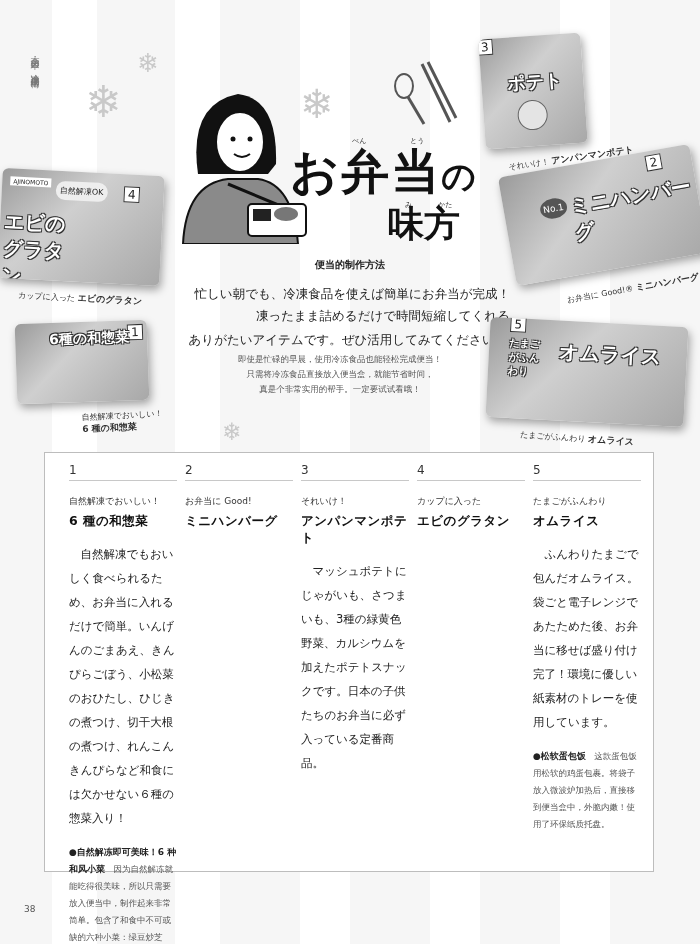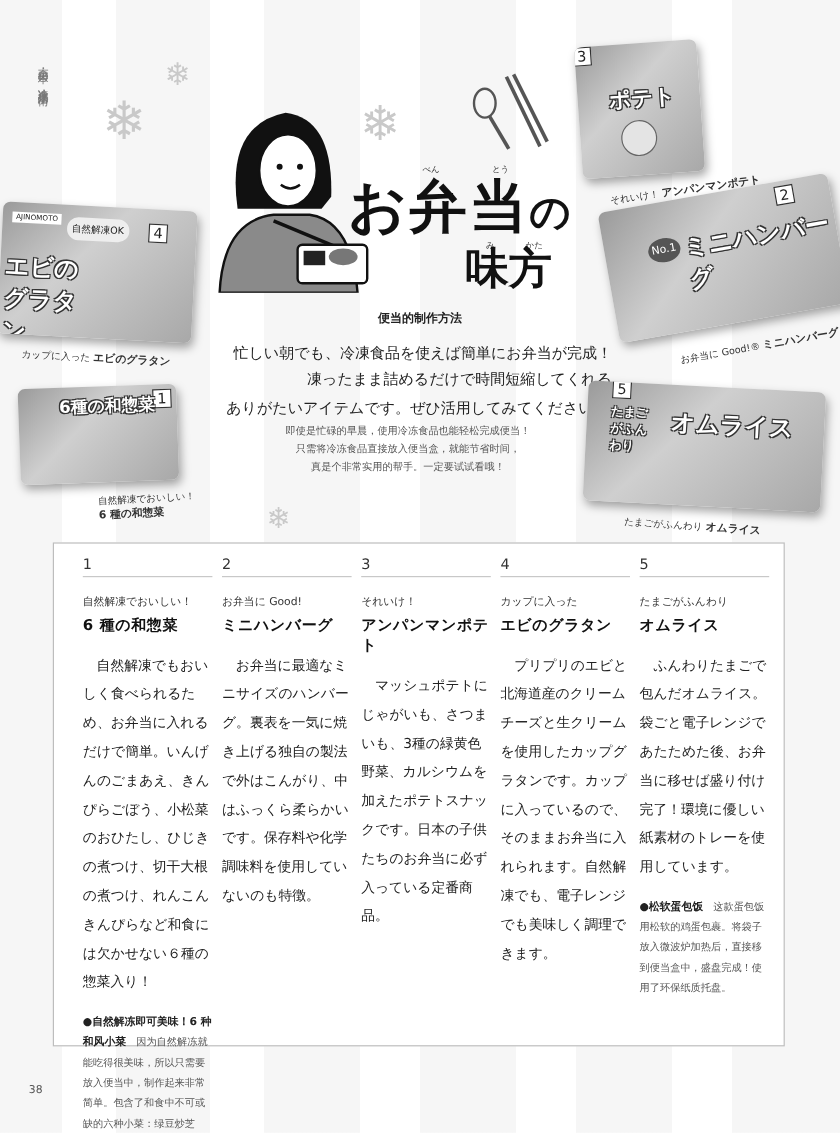--- a/index.html
+++ b/index.html
@@ -159,36 +159,34 @@
     <div class="num">1</div>
     <div class="sub">自然解凍でおいしい！</div>
     <div class="name">6 種の和惣菜</div>
     <div class="body-ja">自然解凍でもおいしく食べられるため、お弁当に入れるだけで簡単。いんげんのごまあえ、きんぴらごぼう、小松菜のおひたし、ひじきの煮つけ、切干大根の煮つけ、れんこんきんぴらなど和食には欠かせない６種の惣菜入り！</div>
     <div class="body-zh"><b>●自然解冻即可美味！6 种和风小菜</b>　<span>因为自然解冻就能吃得很美味，所以只需要放入便当中，制作起来非常简单。包含了和食中不可或缺的六种小菜：绿豆炒芝麻、牛蒡炒菜、菠菜拌菜、海带炖煮、干萝卜炖煮、莲藕炒菜等！</span></div>
   </div>
   <div class="col" style="left:140px;">
     <div class="num">2</div>
     <div class="sub">お弁当に Good!</div>
     <div class="name">ミニハンバーグ</div>
-    <div class="body-ja">お弁当に最適なミニサイズのハンバーグ。裏表を一気に焼き上げる独自の製法で外はこんがり、中はふっくら柔らかいです。保存料や化学調味料を使用していないのも特徴。</div>
   </div>
   <div class="col" style="left:256px;">
     <div class="num">3</div>
     <div class="sub">それいけ！</div>
     <div class="name">アンパンマンポテト</div>
     <div class="body-ja">マッシュポテトにじゃがいも、さつまいも、3種の緑黄色野菜、カルシウムを加えたポテトスナックです。日本の子供たちのお弁当に必ず入っている定番商品。</div>
   </div>
   <div class="col" style="left:372px;">
     <div class="num">4</div>
     <div class="sub">カップに入った</div>
     <div class="name">エビのグラタン</div>
-    <div class="body-ja">プリプリのエビと北海道産のクリームチーズと生クリームを使用したカップグラタンです。カップに入っているので、そのままお弁当に入れられます。自然解凍でも、電子レンジでも美味しく調理できます。</div>
   </div>
   <div class="col" style="left:488px;">
     <div class="num">5</div>
     <div class="sub">たまごがふんわり</div>
     <div class="name">オムライス</div>
     <div class="body-ja">ふんわりたまごで包んだオムライス。袋ごと電子レンジであたためた後、お弁当に移せば盛り付け完了！環境に優しい紙素材のトレーを使用しています。</div>
-    <div class="body-zh"><b>●松软蛋包饭</b>　<span>这款蛋包饭用松软的鸡蛋包裹。将袋子放入微波炉加热后，直接移到便当盒中，盛盘完成！使用了环保纸质托盘。</span></div>
+    <div class="body-zh"><b>●松软蛋包饭</b>　<span>这款蛋包饭用松软的鸡蛋包裹。将袋子放入微波炉加热后，直接移到便当盒中，外脆内嫩！使用了环保纸质托盘。</span></div>
   </div>
 </div>
 
 <div class="page-num">38</div>
 
 </body></html>

